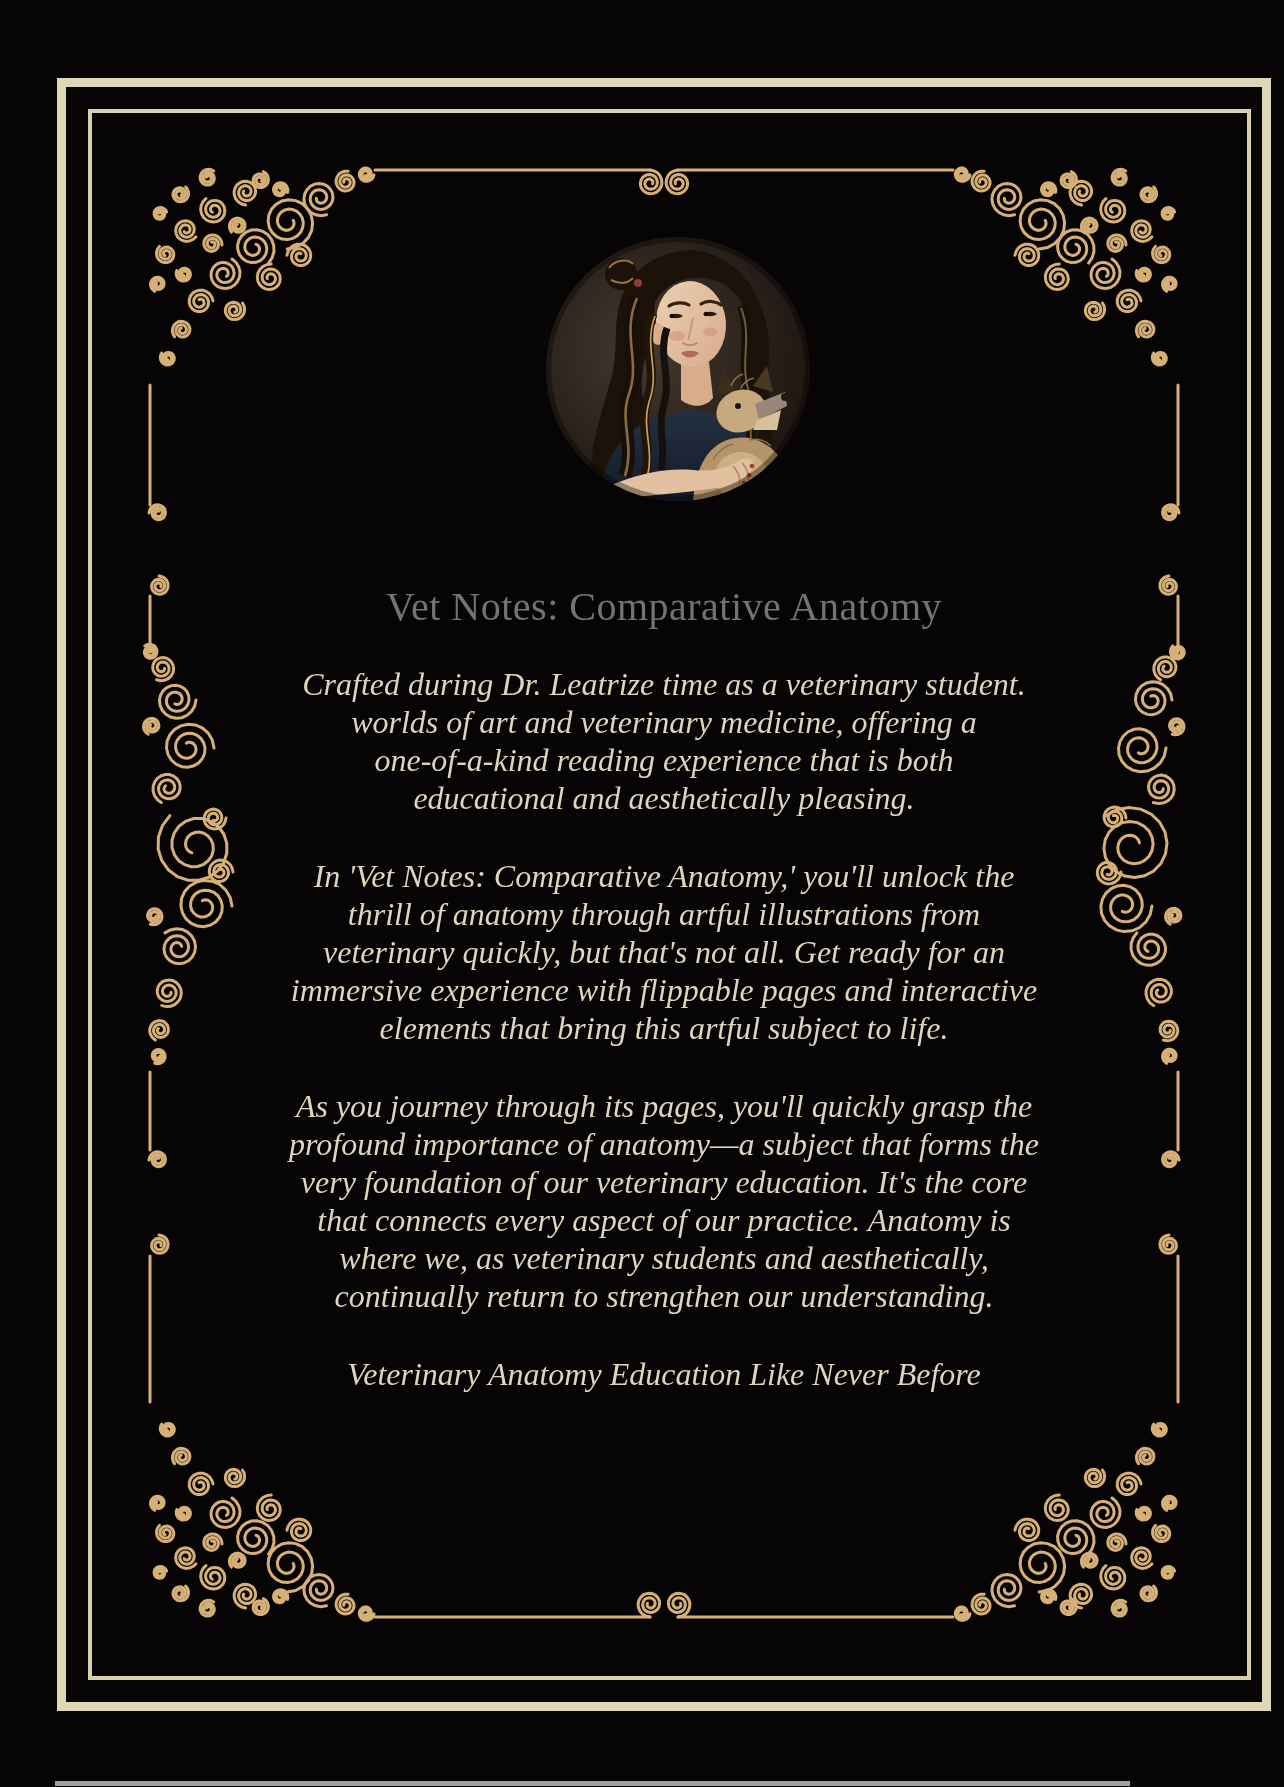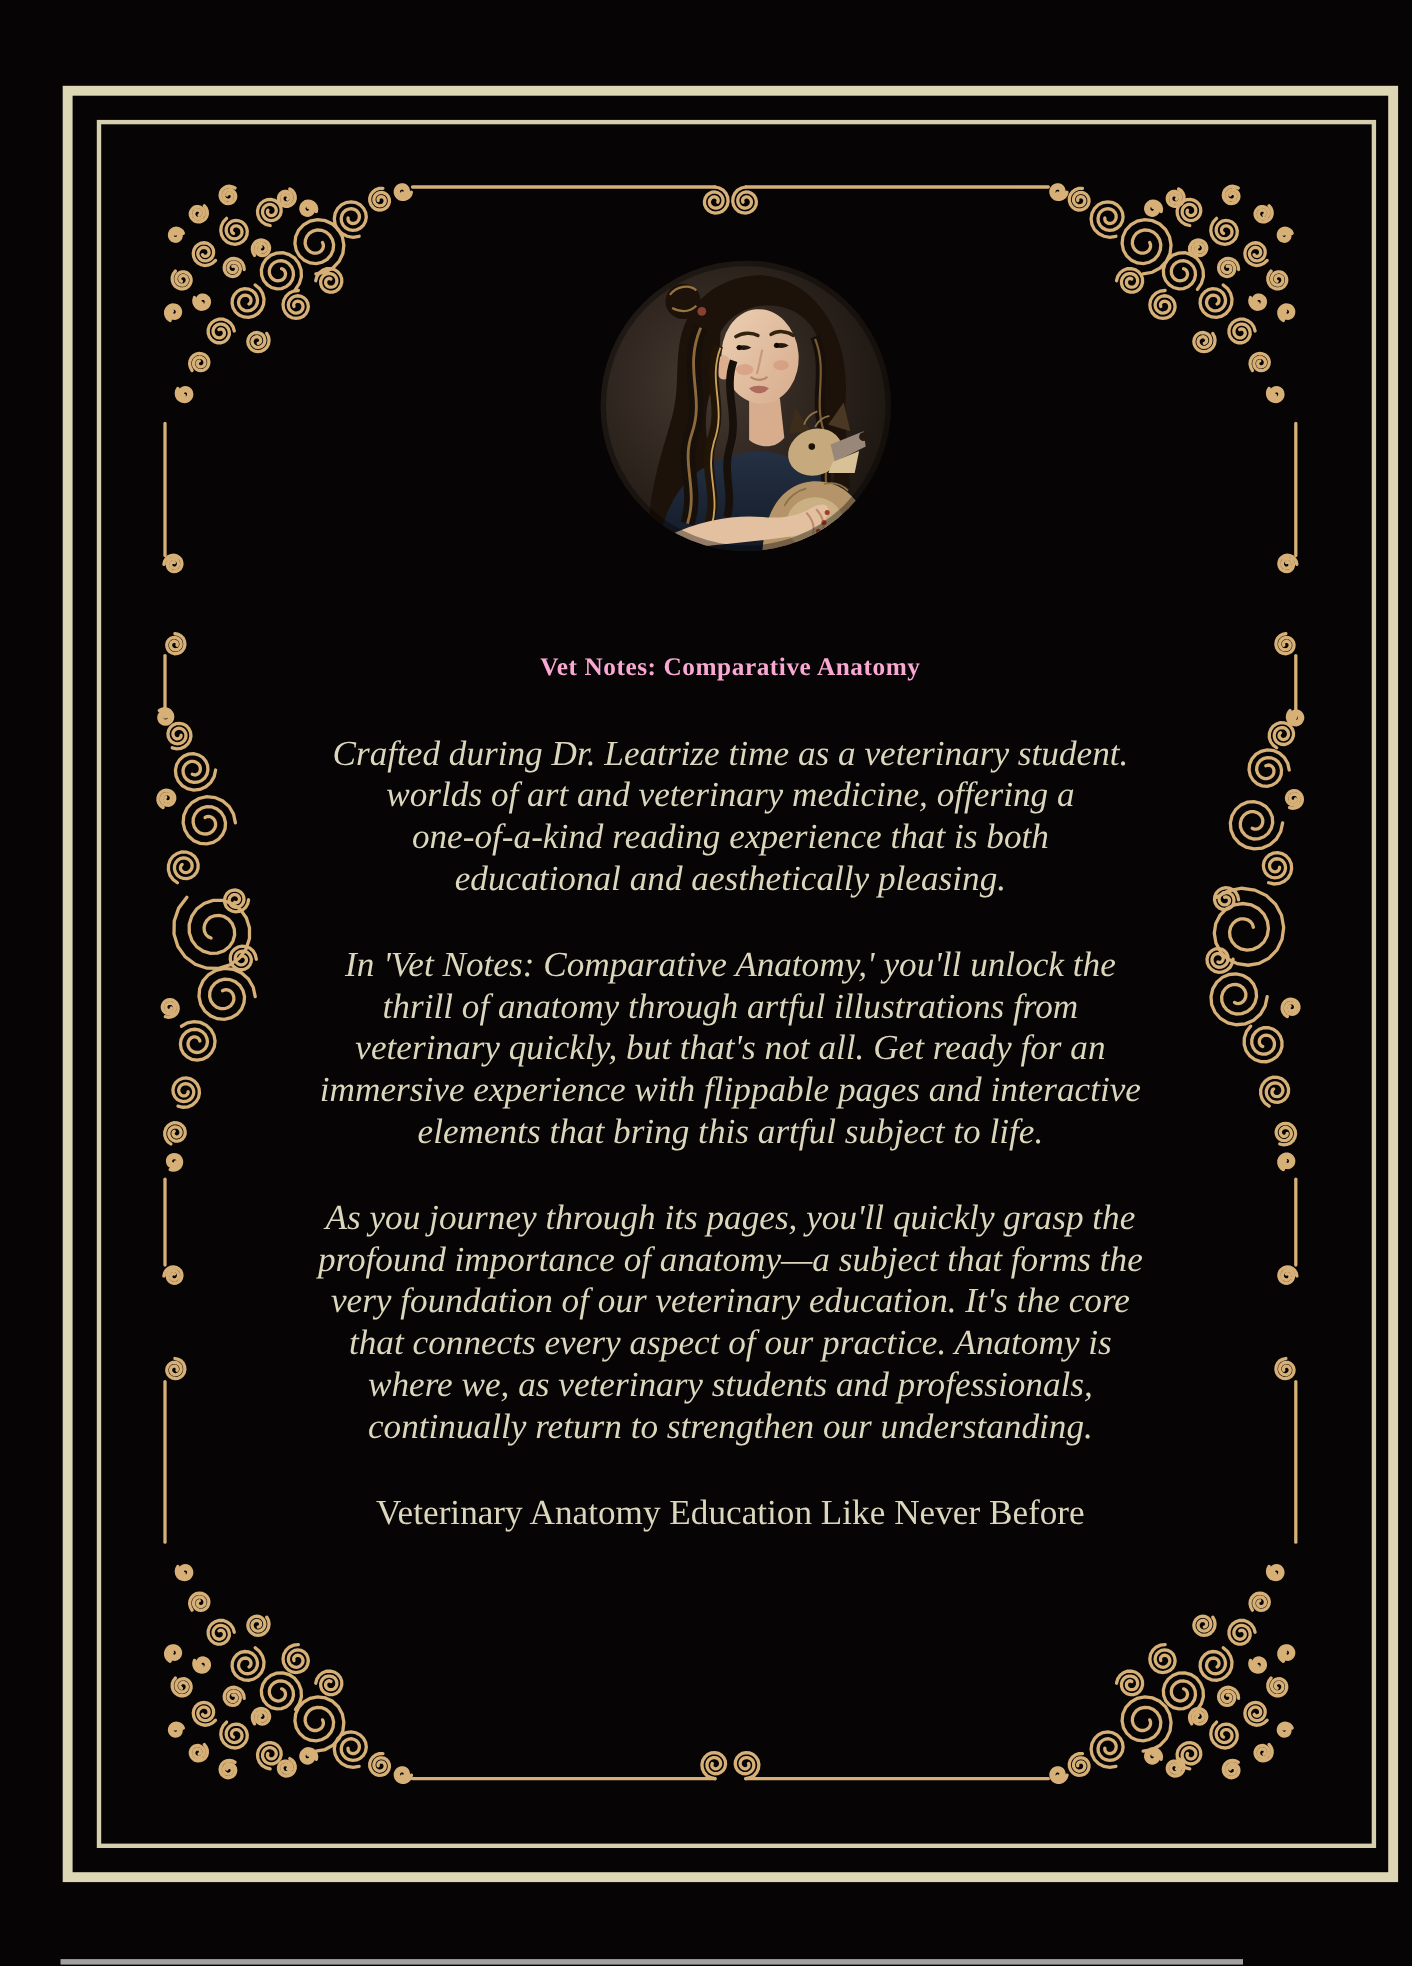--- a/index.html
+++ b/index.html
@@ -6,25 +6,25 @@
   #page{position:relative;width:1284px;height:1787px;background:#060404;overflow:hidden;
         font-family:"Liberation Serif", serif;}
   .border-rect{position:absolute;box-sizing:border-box;}
   #border-outer{left:57px;top:78px;width:1214px;height:1633px;border:9px solid #ddd7b5;}
   #border-inner{left:88px;top:109px;width:1163px;height:1571px;border:4px solid #d6d0ae;}
   #ornaments{position:absolute;left:0;top:0;width:1284px;height:1787px;}
   #ornaments path{fill:none;stroke:#d6b076;stroke-width:3;stroke-linecap:round;}
   #portrait{position:absolute;left:545px;top:236px;width:266px;height:266px;}
   #content{position:absolute;top:585px;left:664px;transform:translateX(-50%);width:1000px;
            text-align:center;color:#dcd7bc;}
-  #page-title{font-size:23px;font-weight:bold;color:#f9a8d4;line-height:44px;margin:0 0 36px 0;
+  #page-title{font-size:40px;font-weight:normal;color:#737373;line-height:44px;margin:0 0 36px 0;
               letter-spacing:.5px;}
   .para{font-style:italic;font-size:32px;line-height:38px;margin:0 0 40px 0;}
   .para-line{white-space:nowrap;}
-  #tagline{font-size:32px;line-height:38px;margin-top:0;}
+  #tagline{font-style:italic;font-size:32px;line-height:38px;margin-top:0;}
   #bottom-edge{position:absolute;left:55px;top:1781px;width:1075px;height:5px;
                background:#c9c9c9;opacity:.8;}
 </style>
 </head>
 <body>
 
 <div id="page">
 
   <div id="border-outer" class="border-rect"></div>
   <div id="border-inner" class="border-rect"></div>
@@ -297,21 +297,21 @@
       <div class="para-line">veterinary quickly, but that's not all. Get ready for an</div>
       <div class="para-line">immersive experience with flippable pages and interactive</div>
       <div class="para-line">elements that bring this artful subject to life.</div>
     </div>
 
     <div class="para">
       <div class="para-line">As you journey through its pages, you'll quickly grasp the</div>
       <div class="para-line">profound importance of anatomy—a subject that forms the</div>
       <div class="para-line">very foundation of our veterinary education. It's the core</div>
       <div class="para-line">that connects every aspect of our practice. Anatomy is</div>
-      <div class="para-line">where we, as veterinary students and professionals,</div>
+      <div class="para-line">where we, as veterinary students and aesthetically,</div>
       <div class="para-line">continually return to strengthen our understanding.</div>
     </div>
 
     <div id="tagline">Veterinary Anatomy Education Like Never Before</div>
   </div>
 
   <div id="bottom-edge"></div>
 </div>
 
 </body></html>

